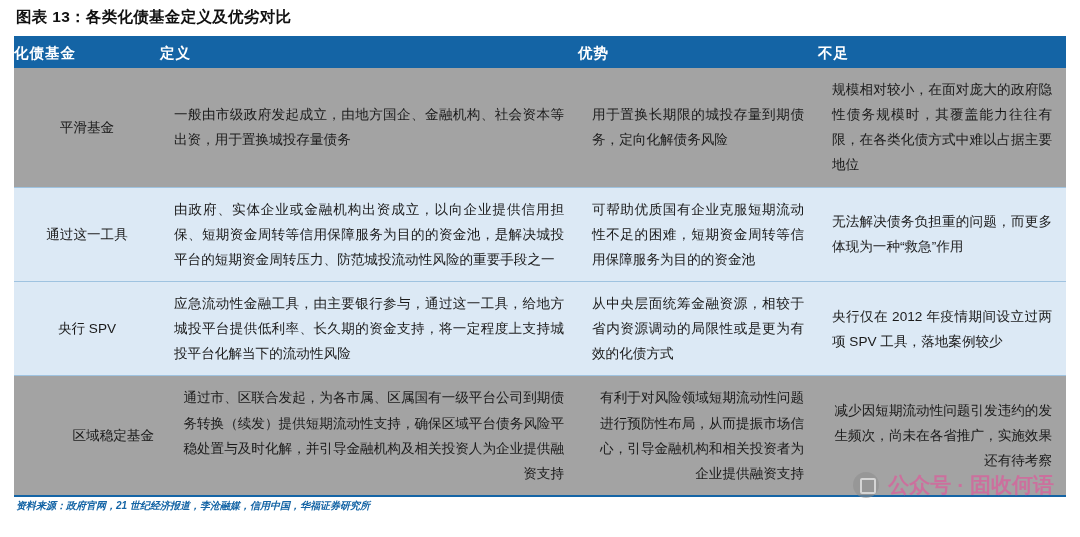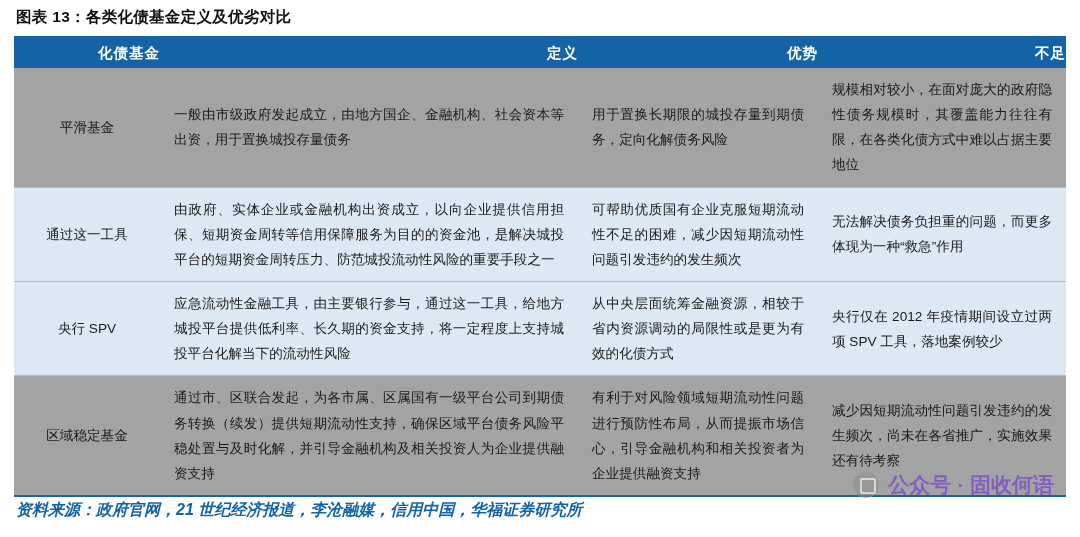--- a/index.html
+++ b/index.html
@@ -43,54 +43,55 @@
   table.matrix col.c3 { width: 248px; }
 
   thead th {
     background: #1464a5;
     color: #ffffff;
     font-size: 14.5px;
     font-weight: bold;
     height: 30px;
     line-height: 30px;
     padding: 0;
-    text-align: right;
+    text-align: left;
     letter-spacing: 1px;
     border: none;
   }
   tbody td {
     font-size: 13.6px;
     line-height: 1.85;
     color: #1a1a1a;
     padding: 9px 14px;
     vertical-align: middle;
     border-bottom: 1px solid #9fc3e0;
     text-align: justify;
     text-justify: inter-ideograph;
     word-break: break-all;
   }
   tbody tr:last-child td {
     border-bottom: none;
+    text-align: right;
   }
   tbody td.name {
     text-align: center;
     padding: 9px 6px;
     word-break: keep-all;
   }
   tbody tr.shaded td {
     background: #dce9f5;
   }
   tbody tr.plain td {
     background: #a3a3a3;
   }
   .source {
     position: absolute;
     left: 16px;
-    bottom: 16px;
-    font-size: 16px;
+    bottom: 24px;
+    font-size: 10px;
     font-style: italic;
     font-weight: bold;
     color: #1464a5;
     white-space: nowrap;
   }
   .watermark {
     position: absolute;
     right: 26px;
     bottom: 38px;
     display: flex;
@@ -113,21 +114,21 @@
     left: 7px;
     top: 6px;
     width: 12px;
     height: 12px;
     border: 2px solid #ffffff;
     border-radius: 2px;
   }
   .watermark .wm-text {
     font-size: 21px;
     font-weight: bold;
-    color: #6d28d9;
+    color: #ec4899;
     white-space: nowrap;
   }
 </style>
 </head>
 <body>
 
 <div class="page">
 
   <div class="title">图表 13：各类化债基金定义及优劣对比</div>
 
@@ -149,21 +150,21 @@
     <tbody>
       <tr class="plain">
         <td class="name">平滑基金</td>
         <td>一般由市级政府发起成立，由地方国企、金融机构、社会资本等出资，用于置换城投存量债务</td>
         <td>用于置换长期限的城投存量到期债务，定向化解债务风险</td>
         <td>规模相对较小，在面对庞大的政府隐性债务规模时，其覆盖能力往往有限，在各类化债方式中难以占据主要地位</td>
       </tr>
       <tr class="shaded">
         <td class="name">通过这一工具</td>
         <td>由政府、实体企业或金融机构出资成立，以向企业提供信用担保、短期资金周转等信用保障服务为目的的资金池，是解决城投平台的短期资金周转压力、防范城投流动性风险的重要手段之一</td>
-        <td>可帮助优质国有企业克服短期流动性不足的困难，减少因短期流动性问题引发违约的发生频次</td>
+        <td>可帮助优质国有企业克服短期流动性不足的困难，短期资金周转等信用保障服务为目的的资金池</td>
         <td>无法解决债务负担重的问题，而更多体现为一种“救急”作用</td>
       </tr>
       <tr class="shaded">
         <td class="name">央行 SPV</td>
         <td>应急流动性金融工具，由主要银行参与，通过这一工具，给地方城投平台提供低利率、长久期的资金支持，将一定程度上支持城投平台化解当下的流动性风险</td>
         <td>从中央层面统筹金融资源，相较于省内资源调动的局限性或是更为有效的化债方式</td>
         <td>央行仅在 2012 年疫情期间设立过两项 SPV 工具，落地案例较少</td>
       </tr>
       <tr class="plain">
         <td class="name">区域稳定基金</td>

